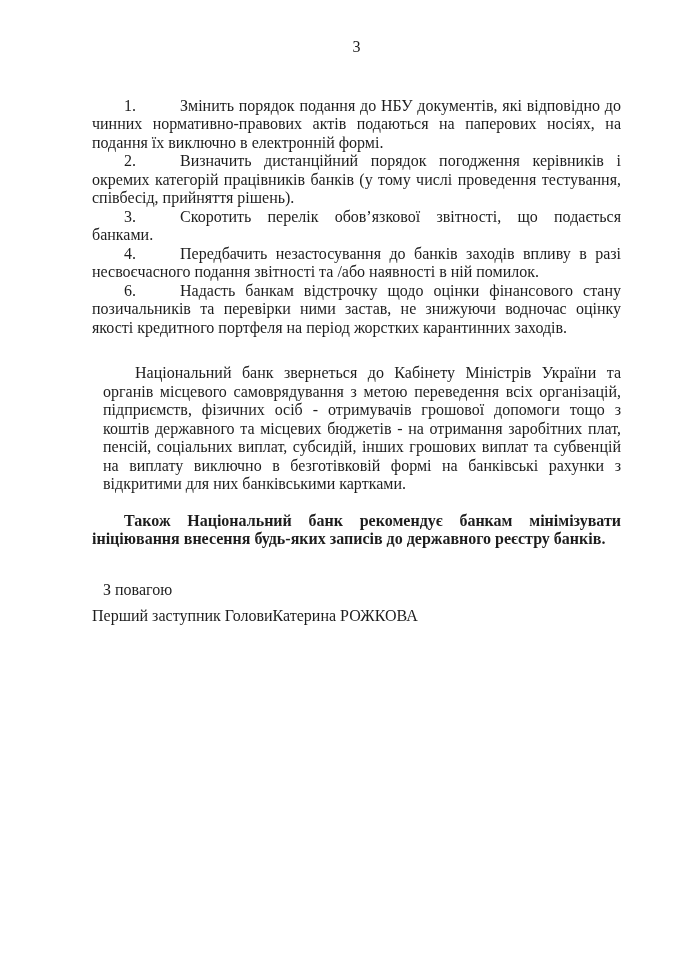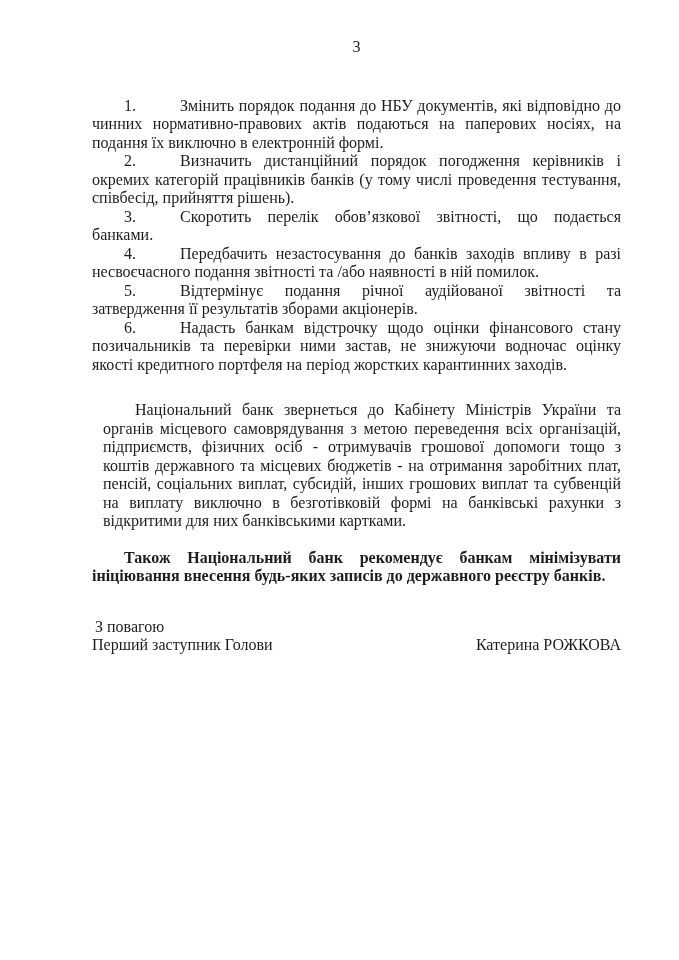--- a/index.html
+++ b/index.html
@@ -39,44 +39,44 @@
     text-align: justify;
     text-indent: 32px;
   }
   .para-recommendation {
     margin: 18px 0 0 0;
     font-weight: bold;
     text-align: justify;
     text-indent: 32px;
   }
   .closing {
-    margin: 32px 0 0 3px;
+    margin: 32px 0 0 11px;
   }
   .sig-row {
     display: flex;
-    justify-content: space-between;
+    justify-content: flex-start;
     align-items: baseline;
+    margin-top: 8px;
   }
 </style>
 </head>
 <body>
 
 <div class="page">
 
   <p class="page-number">3</p>
 
   <p class="li"><span class="num">1.</span><span>Змінить порядок подання до НБУ документів, які відповідно до чинних нормативно-правових актів подаються на паперових носіях, на подання їх виключно в електронній формі.</span></p>
 
   <p class="li"><span class="num">2.</span><span>Визначить дистанційний порядок погодження керівників і окремих категорій працівників банків (у тому числі проведення тестування, співбесід, прийняття рішень).</span></p>
 
   <p class="li"><span class="num">3.</span><span>Скоротить перелік обов’язкової звітності, що подається банками.</span></p>
 
   <p class="li"><span class="num">4.</span><span>Передбачить незастосування до банків заходів впливу в разі несвоєчасного подання звітності та /або наявності в ній помилок.</span></p>
 
-  <p class="li"><span class="num">5.</span><span>Відтермінує подання річної аудійованої звітності та затвердження її результатів зборами акціонерів.</span></p>
 
   <p class="li"><span class="num">6.</span><span>Надасть банкам відстрочку щодо оцінки фінансового стану позичальників та перевірки ними застав, не знижуючи водночас оцінку якості кредитного портфеля на період жорстких карантинних заходів.</span></p>
 
 
 
   <p class="para-appeal">Національний банк звернеться до Кабінету Міністрів України та органів місцевого самоврядування з метою переведення всіх організацій, підприємств, фізичних осіб - отримувачів грошової допомоги тощо з коштів державного та місцевих бюджетів  - на отримання заробітних плат, пенсій, соціальних виплат, субсидій, інших грошових виплат та субвенцій на виплату виключно в безготівковій формі на банківські рахунки з відкритими для них банківськими картками.</p>
 
   <p class="para-recommendation">Також Національний банк рекомендує банкам мінімізувати ініціювання внесення будь-яких записів до державного реєстру банків.</p>
 
   <p class="closing">З повагою</p>

